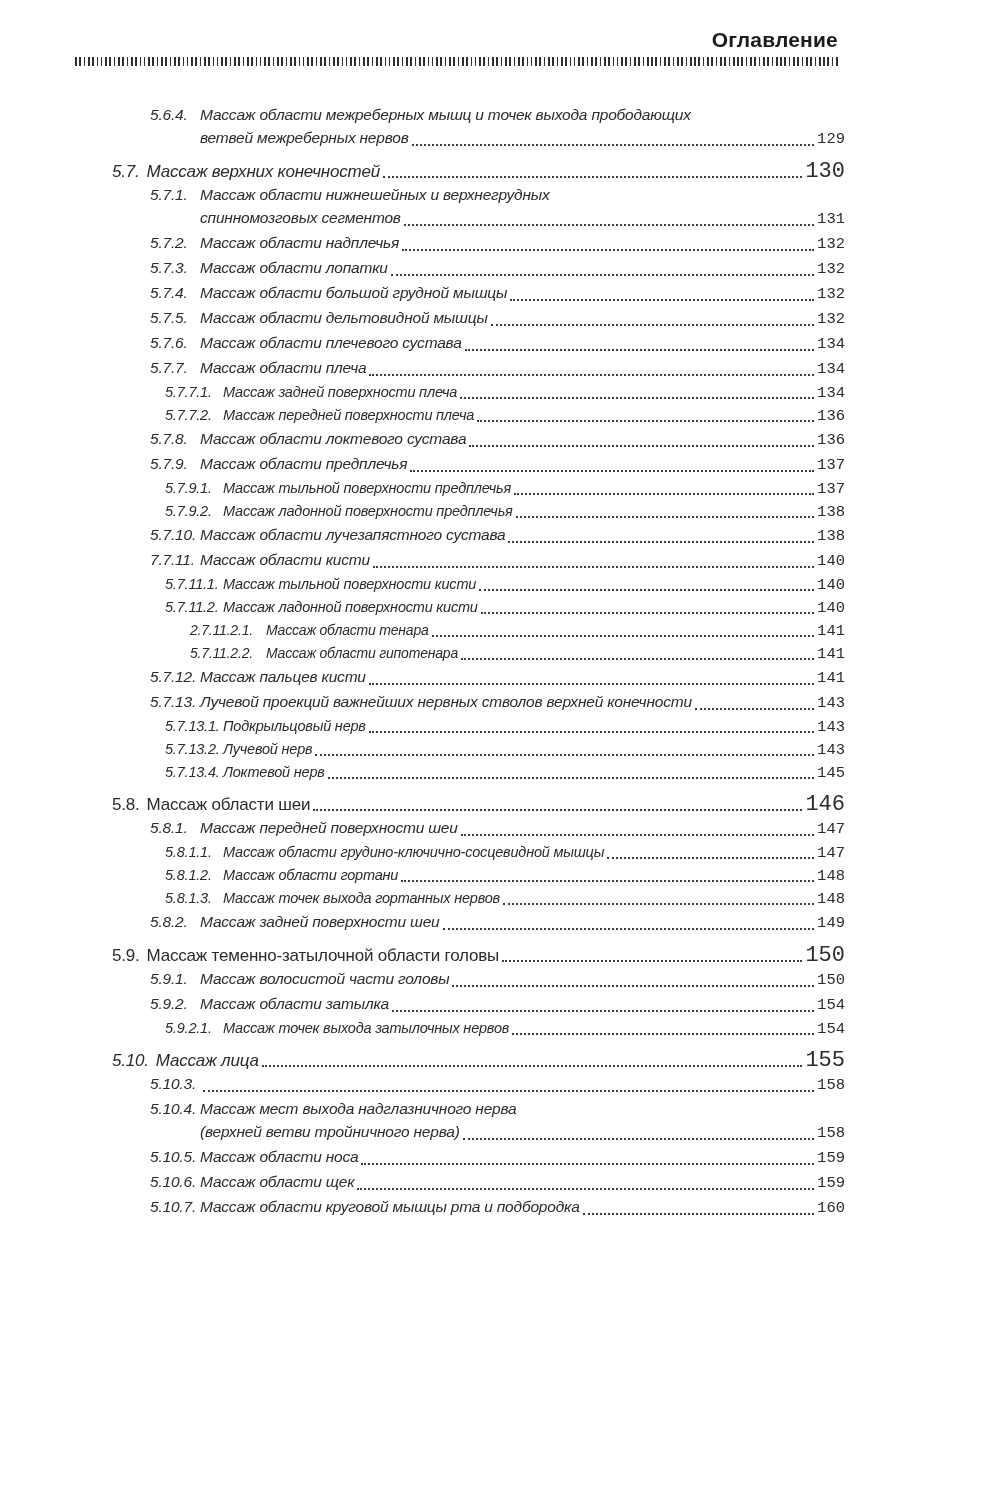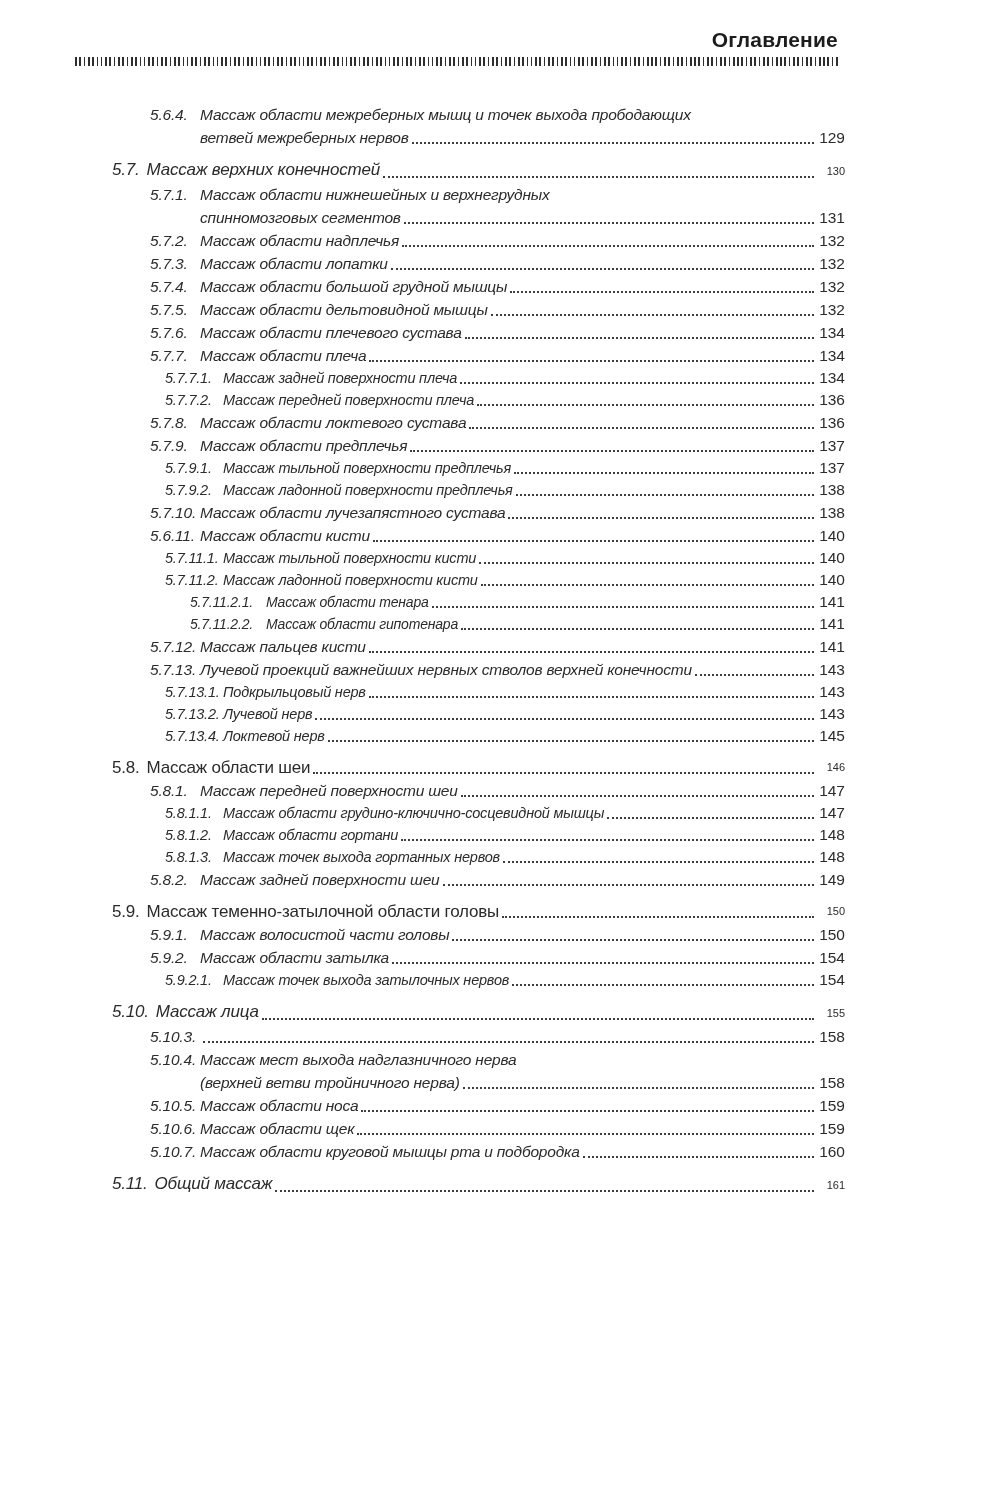--- a/index.html
+++ b/index.html
@@ -44,22 +44,23 @@
     flex:1 1 auto; min-width:14px;
     margin:0 3px; margin-bottom:5px;
     align-self:flex-end;
     border-bottom:2px dotted #3d3d3d;
     height:0;
   }
   .pgn {
     flex:none; min-width:28px; text-align:right;
     font-style:normal; font-size:15.5px; color:#2b2b2b;
     letter-spacing:0;
-  }
-  .lvl0 .pgn { font-size:11px; }
+    font-family:Liberation Mono, monospace;
+  }
+  .lvl0 .pgn { font-size:22px; }
   
   .ftr {
     position:absolute; left:108px; top:1343px; width:737px;
     display:flex; align-items:center;
   }
   .ftr .tick-rule { flex:1 1 auto; height:10px; }
   .folio {
     flex:none; margin-left:14px;
     font-size:26px; font-weight:bold; font-style:normal; color:#1c1c1c;
     line-height:1;
@@ -178,39 +179,39 @@
         <span class="leader"></span>
         <span class="pgn">138</span>
       </div>
       <div class="entry lvl1 italic line">
         <span class="num">5.7.10.</span>
         <span class="ttl">Массаж области лучезапястного сустава</span>
         <span class="leader"></span>
         <span class="pgn">138</span>
       </div>
       <div class="entry lvl1 italic line">
-        <span class="num">5.6.11.</span>
+        <span class="num">7.7.11.</span>
         <span class="ttl">Массаж области кисти</span>
         <span class="leader"></span>
         <span class="pgn">140</span>
       </div>
       <div class="entry lvl2 italic line">
         <span class="num">5.7.11.1.</span>
         <span class="ttl">Массаж тыльной поверхности кисти</span>
         <span class="leader"></span>
         <span class="pgn">140</span>
       </div>
       <div class="entry lvl2 italic line">
         <span class="num">5.7.11.2.</span>
         <span class="ttl">Массаж ладонной поверхности кисти</span>
         <span class="leader"></span>
         <span class="pgn">140</span>
       </div>
       <div class="entry lvl3 italic line">
-        <span class="num">5.7.11.2.1.</span>
+        <span class="num">2.7.11.2.1.</span>
         <span class="ttl">Массаж области тенара</span>
         <span class="leader"></span>
         <span class="pgn">141</span>
       </div>
       <div class="entry lvl3 italic line">
         <span class="num">5.7.11.2.2.</span>
         <span class="ttl">Массаж области гипотенара</span>
         <span class="leader"></span>
         <span class="pgn">141</span>
       </div>

